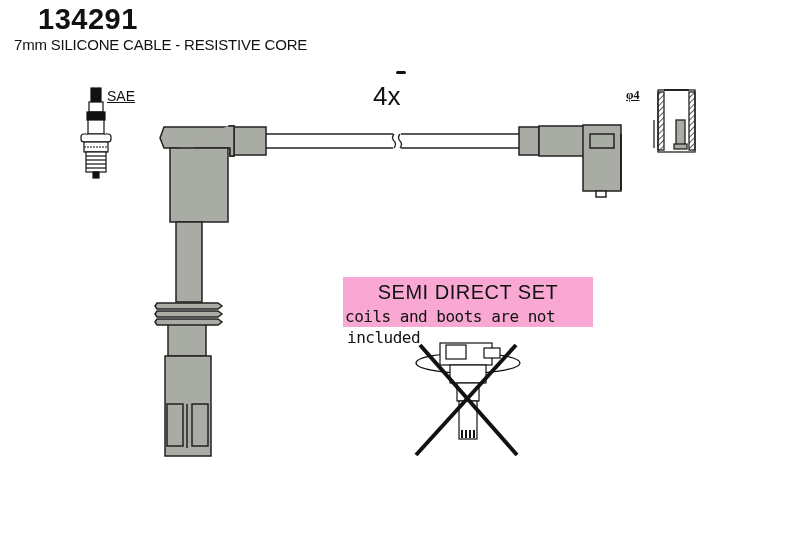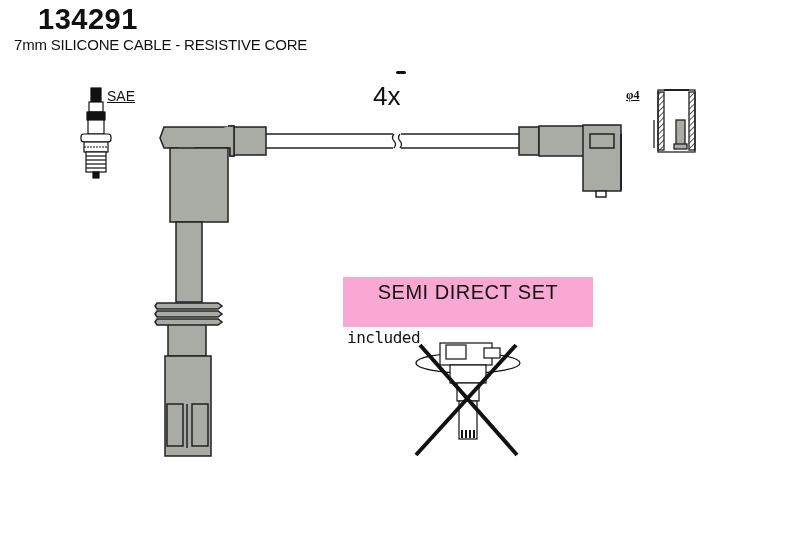--- a/index.html
+++ b/index.html
@@ -113,14 +113,15 @@
     <line x1="474" y1="430" x2="474" y2="438" stroke-width="2"></line>
   </g>
   <g stroke="#111" stroke-width="4">
     <line x1="420" y1="345" x2="517" y2="455"></line>
     <line x1="516" y1="345" x2="416" y2="455"></line>
   </g>
 </svg>
 
 <div class="abs notice">
   <div class="abs notice-title">SEMI DIRECT SET</div>
+  <div class="abs notice-text">coils and boots are not</div>
 </div>
 <div class="abs notice-text2">included</div>
 
 </body></html>

